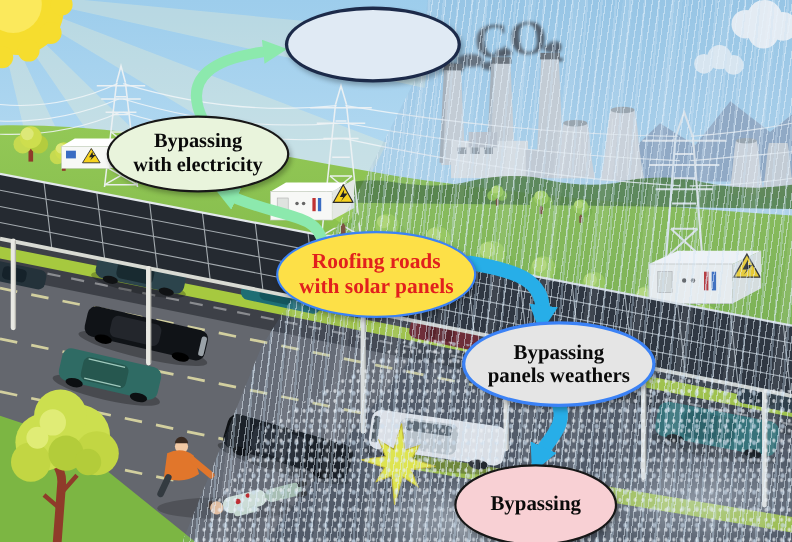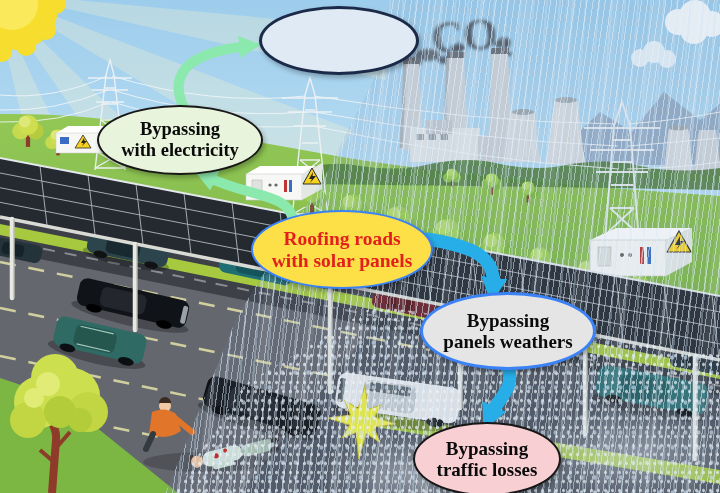--- a/index.html
+++ b/index.html
@@ -404,16 +404,15 @@
   <span class="line">with solar panels</span>
 </div>
 
 <div class="callout" id="ov-byp">
   <span class="line">Bypassing</span>
   <span class="line">panels weathers</span>
 </div>
 
 <div class="callout" id="ov-traf">
   <span class="line">Bypassing</span>
-  <span class="line">traffic losses</span>
 </div>
 
 </div>
 
 </body></html>

